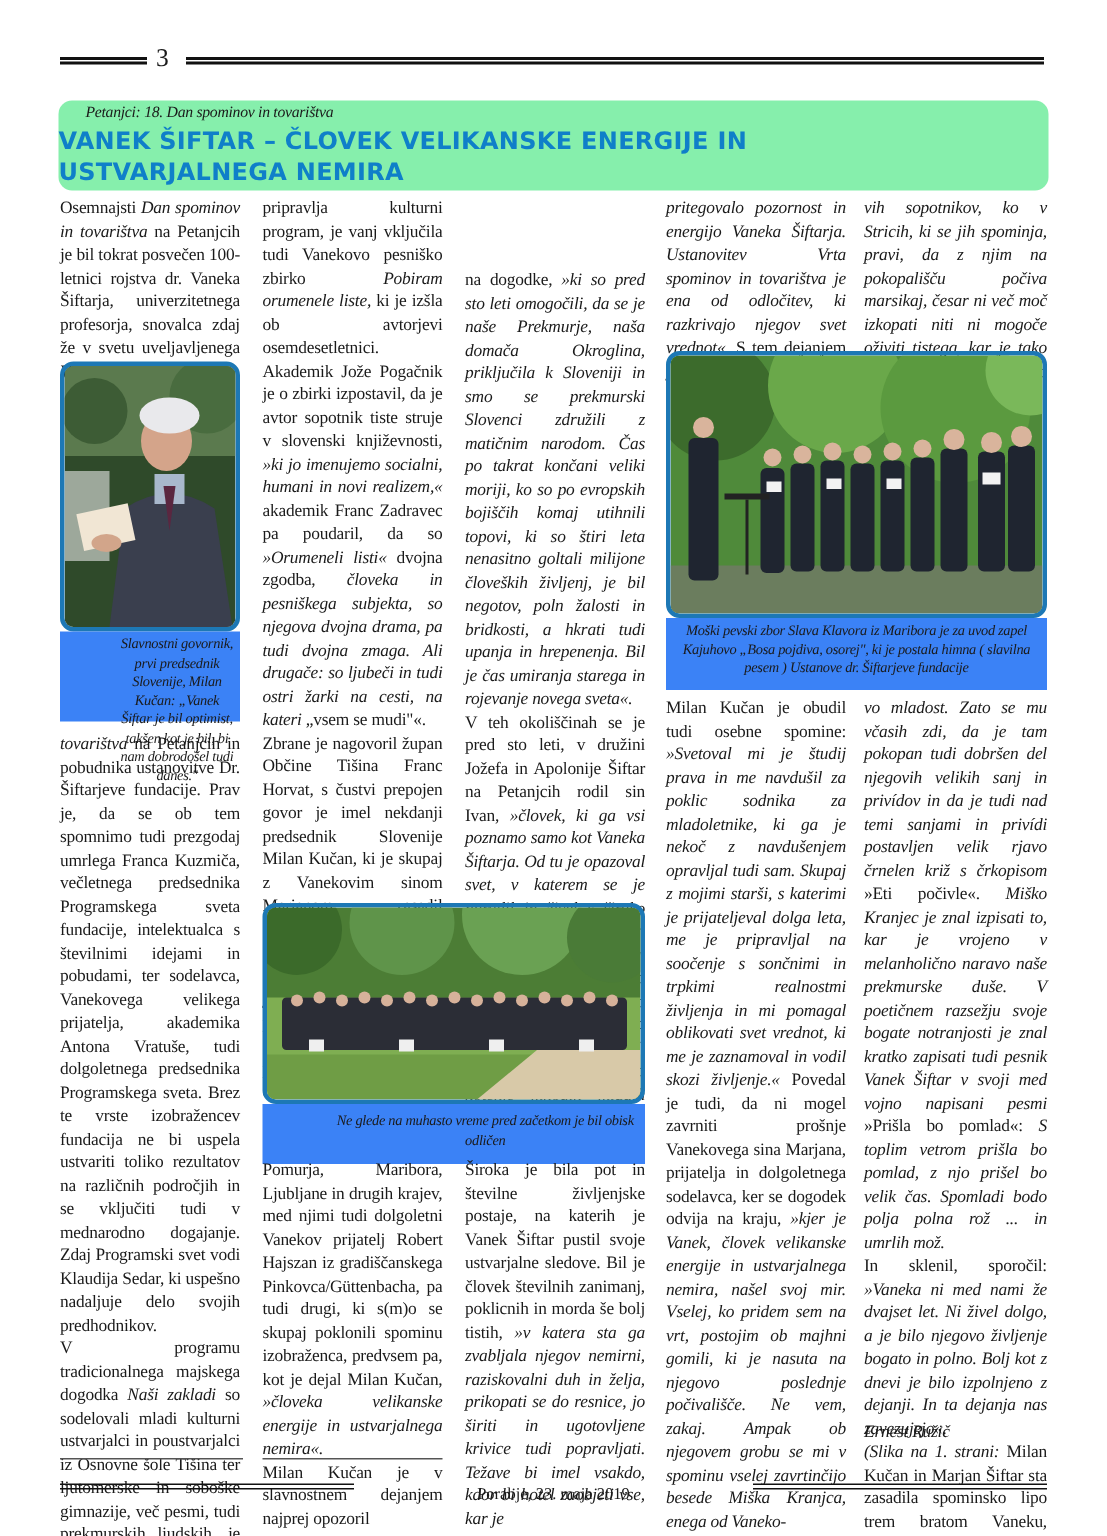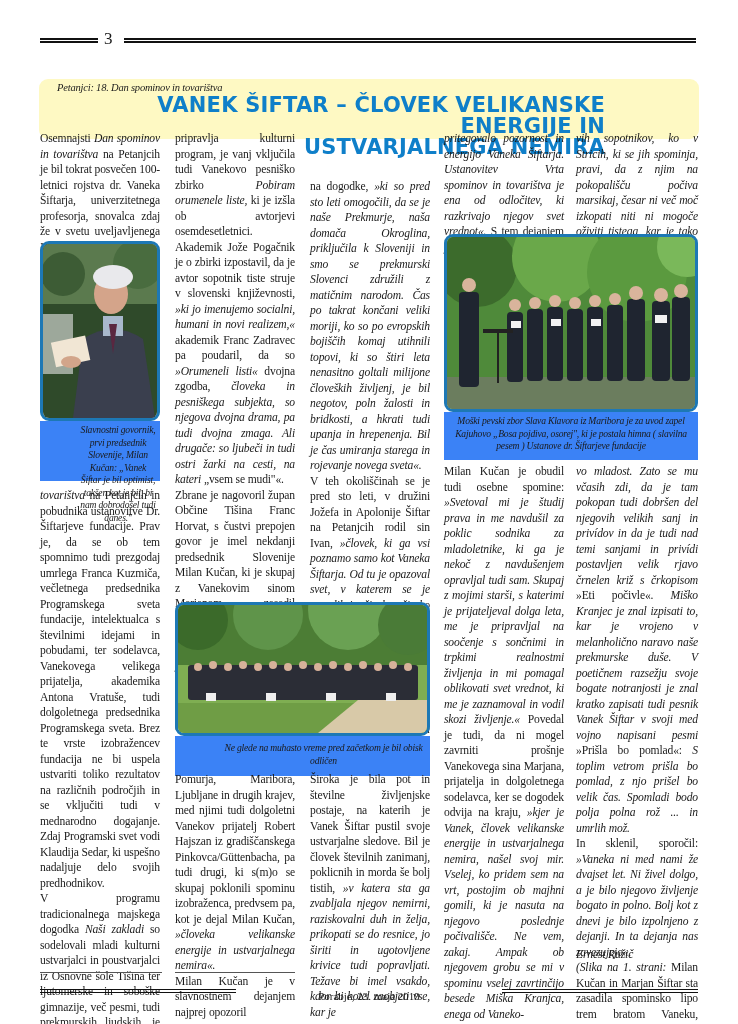--- a/index.html
+++ b/index.html
@@ -2,24 +2,24 @@
 <html><head>
 <meta charset="utf-8">
 <style>
   html, body { margin:0; padding:0; background:#ffffff; }
   body { width:738px; height:1024px; position:relative; overflow:hidden;
          font-family:"Liberation Serif","DejaVu Serif",serif; color:#1a1a1a; }
   .abs { position:absolute; }
   .rule { position:absolute; height:5px; border-top:2px solid #111; border-bottom:2px solid #111; box-sizing:border-box; }
   .rule.thin { height:4px; border-top:1.5px solid #111; border-bottom:1.5px solid #111; }
   .pagenum { position:absolute; left:104px; top:29px; font-size:17px; line-height:20px; }
-  .header-box { position:absolute; left:39px; top:67px; width:660px; height:60px; background:#fef9c3; border-radius:9px;margin-top:12px; }
+  .header-box { position:absolute; left:39px; top:67px; width:660px; height:60px; background:#86efac; border-radius:9px; }
   .kicker { position:absolute; left:18px; top:3px; font-style:italic; font-size:10.5px; letter-spacing:-0.2px; }
-  .headline { position:absolute; left:0; top:16px; width:566px; text-align:right; color:#0f7fc9;
-              font-family:"DejaVu Sans","Liberation Sans",sans-serif; font-weight:bold; font-size:21px; line-height:21px; letter-spacing:0.2px; }
+  .headline { position:absolute; left:0; top:16px; width:566px; text-align:left; color:#0f7fc9;
+              font-family:"DejaVu Sans","Liberation Sans",sans-serif; font-weight:bold; font-size:16px; line-height:21px; letter-spacing:0.2px; }
   .col { position:absolute; font-size:11.6px; line-height:15.5px; text-align:justify; hyphens:manual; letter-spacing:-0.15px; }
   .col p { margin:0; }
   .col i { font-style:italic; }
   .photo { position:absolute; border:3px solid #1d78b5; border-radius:9px; overflow:hidden; box-sizing:border-box; }
   .caption { position:absolute; background:#3b82f6; font-style:italic; font-size:9.6px; line-height:12.5px; text-align:center; padding:3px 4px; box-sizing:border-box; letter-spacing:-0.2px; }
   .footer { position:absolute; left:0; width:738px; top:986px; text-align:center; font-size:11px; line-height:20px; }
   .signature { text-align:left; }
 </style>
 </head>
 <body>

